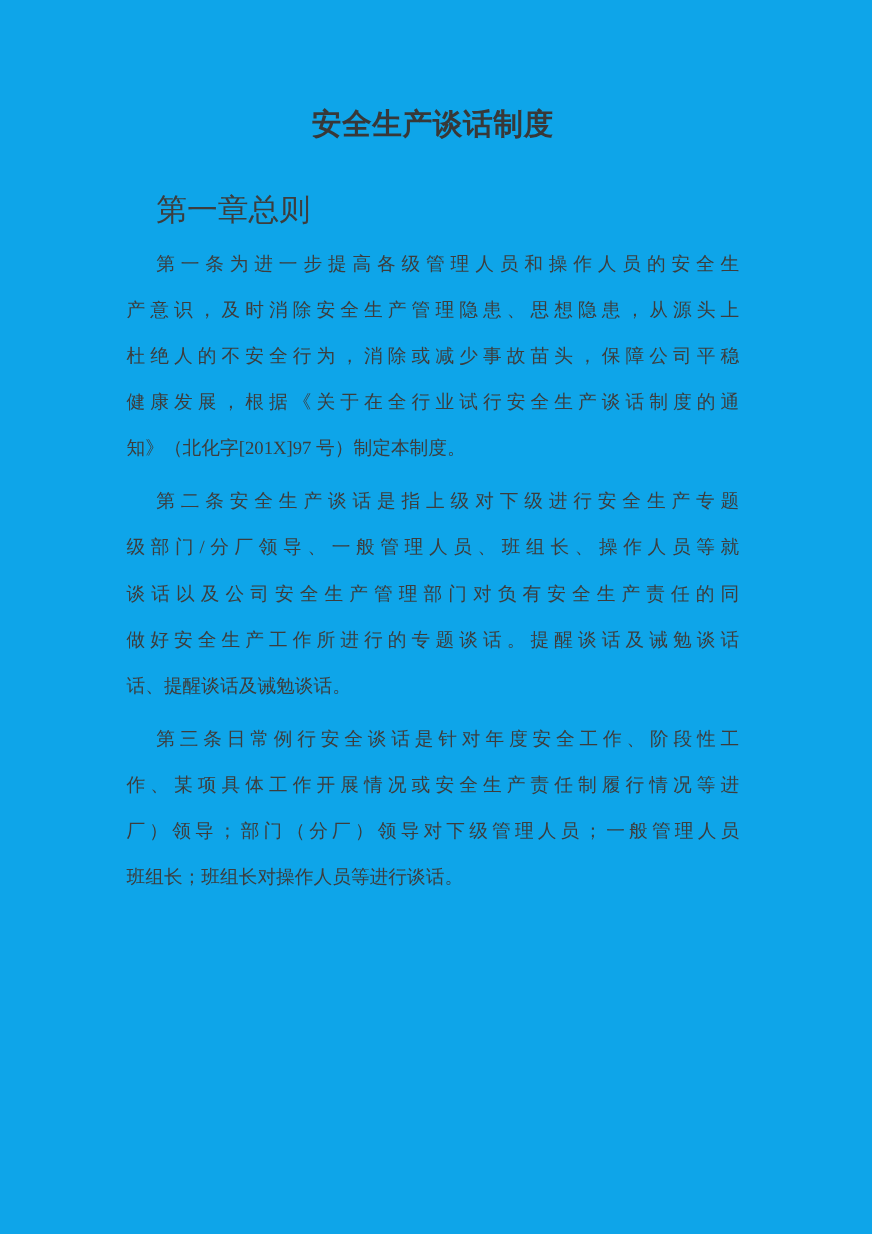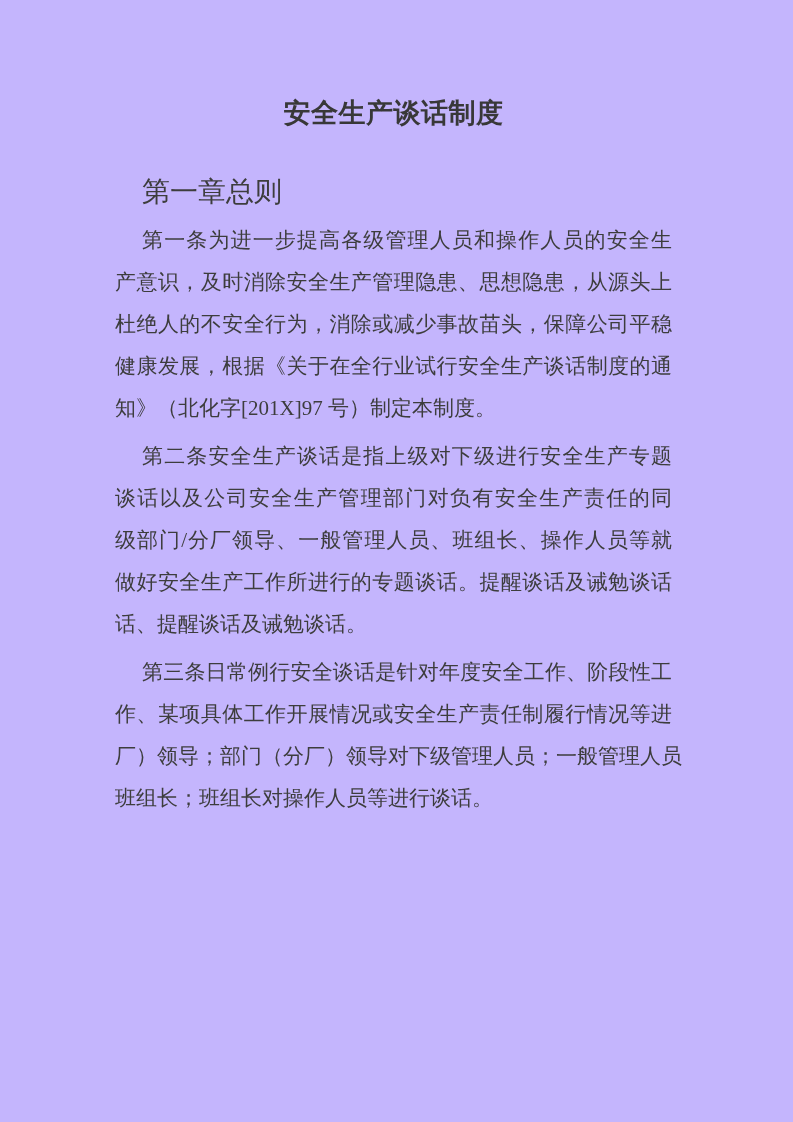--- a/index.html
+++ b/index.html
@@ -5,21 +5,21 @@
   html, body {
     margin: 0;
     padding: 0;
     background: #ffffff;
   }
   .page {
     position: relative;
     width: 793px;
     height: 1122px;
     margin: 0 auto;
-    background: #c4b5fd;
+    background: #0ea5e9;
     box-sizing: border-box;
     padding: 91px 121px 0 115px;
     font-family: "Liberation Serif", "DejaVu Serif", serif;
     color: #3d3d3d;
     overflow: hidden;
   }
   .doc-title {
     font-size: 27px;
     font-weight: bold;
     color: #383838;
@@ -33,21 +33,21 @@
     line-height: 42px;
     margin: 0 0 6px 0;
     text-indent: 27px;
     font-weight: normal;
     white-space: nowrap;
   }
   .para {
     margin: 0 0 6px 0;
   }
   .line {
-    font-size: 21px;
+    font-size: 17px;
     line-height: 42px;
     text-align: justify;
     text-align-last: justify;
     white-space: nowrap;
   }
   .line.first { text-indent: 27px; }
   .line.last  { text-align-last: left; white-space: normal; }
 </style>
 </head>
 <body>
@@ -61,22 +61,22 @@
       <div class="line first">第一条为进一步提高各级管理人员和操作人员的安全生</div>
       <div class="line">产意识，及时消除安全生产管理隐患、思想隐患，从源头上</div>
       <div class="line">杜绝人的不安全行为，消除或减少事故苗头，保障公司平稳</div>
       <div class="line">健康发展，根据《关于在全行业试行安全生产谈话制度的通</div>
       <div class="line last">知》（北化字[201X]97 号）制定本制度。</div>
     </div>
 
 
   <div class="para">
       <div class="line first">第二条安全生产谈话是指上级对下级进行安全生产专题</div>
+      <div class="line">级部门/分厂领导、一般管理人员、班组长、操作人员等就</div>
       <div class="line">谈话以及公司安全生产管理部门对负有安全生产责任的同</div>
-      <div class="line">级部门/分厂领导、一般管理人员、班组长、操作人员等就</div>
       <div class="line">做好安全生产工作所进行的专题谈话。提醒谈话及诫勉谈话</div>
       <div class="line last">话、提醒谈话及诫勉谈话。</div>
     </div>
 
   <div class="para">
       <div class="line first">第三条日常例行安全谈话是针对年度安全工作、阶段性工</div>
       <div class="line">作、某项具体工作开展情况或安全生产责任制履行情况等进</div>
       <div class="line">厂）领导；部门（分厂）领导对下级管理人员；一般管理人员</div>
       <div class="line last">班组长；班组长对操作人员等进行谈话。</div>
     </div>

